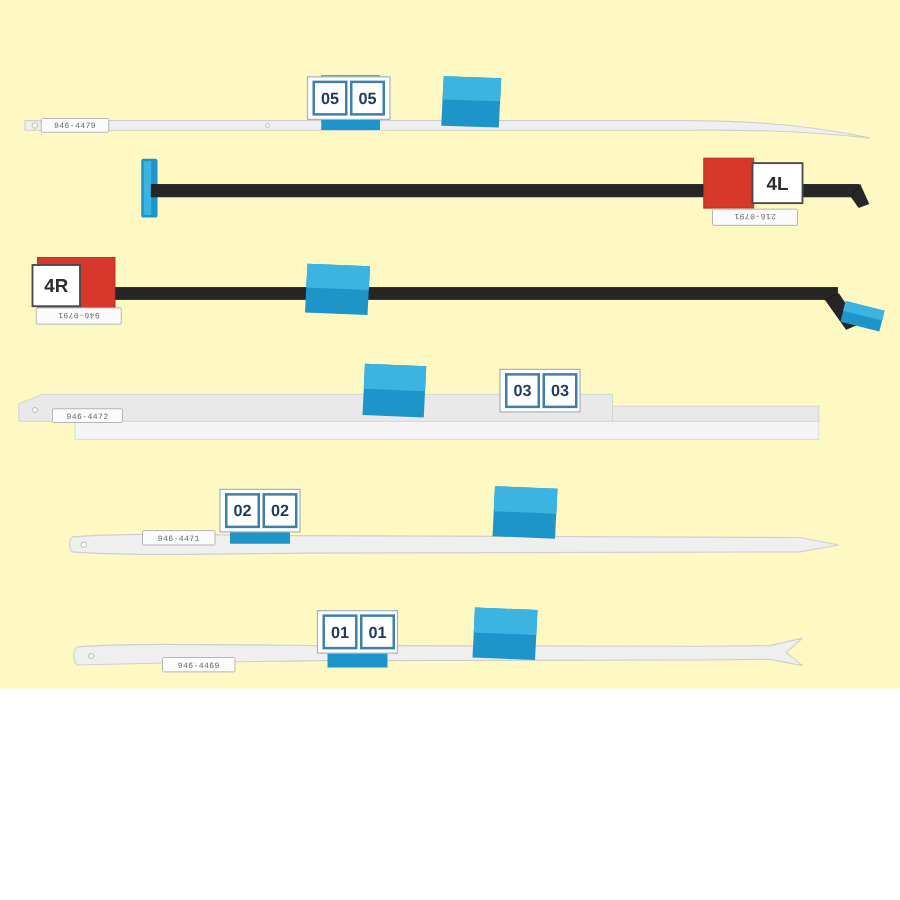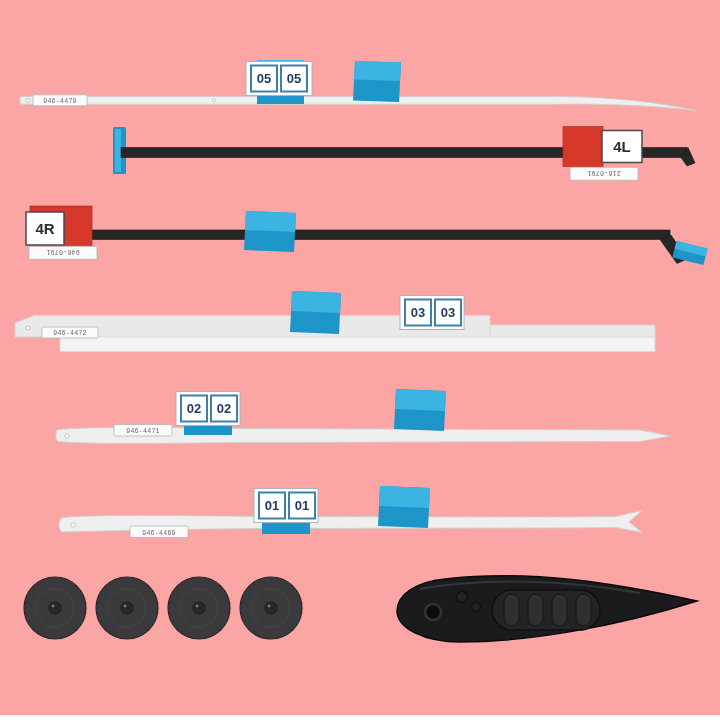--- a/index.html
+++ b/index.html
@@ -1,16 +1,16 @@
 <!DOCTYPE html>
 <html><head>
 <meta charset="utf-8">
 <style>
   html,body{margin:0;padding:0;background:#ffffff;}
-  .canvas{position:relative;width:720px;height:715px;background:#fca5a5;overflow:hidden;
+  .canvas{position:relative;width:720px;height:551px;background:#fef9c3;overflow:hidden;
           font-family:"Liberation Sans", sans-serif;}
   svg{display:block;}
   .strip-light{fill:#efefef;stroke:#cfcfcf;stroke-width:0.9;}
   .strip-mid{fill:#e9e9e9;stroke:#d4d4d4;stroke-width:0.8;}
   .strip-light2{fill:#f4f4f4;stroke:#dadada;stroke-width:0.8;}
   .strip-dark{fill:#262626;stroke:#161616;stroke-width:0.6;}
   .tab-dark{fill:#1e95c9;}
   .tab-light{fill:#3cb4e2;}
   .red-block{fill:#d6392c;stroke:#b02b20;stroke-width:0.7;}
   .hole{fill:#ffffff;stroke:#b9b9b9;stroke-width:0.8;}

